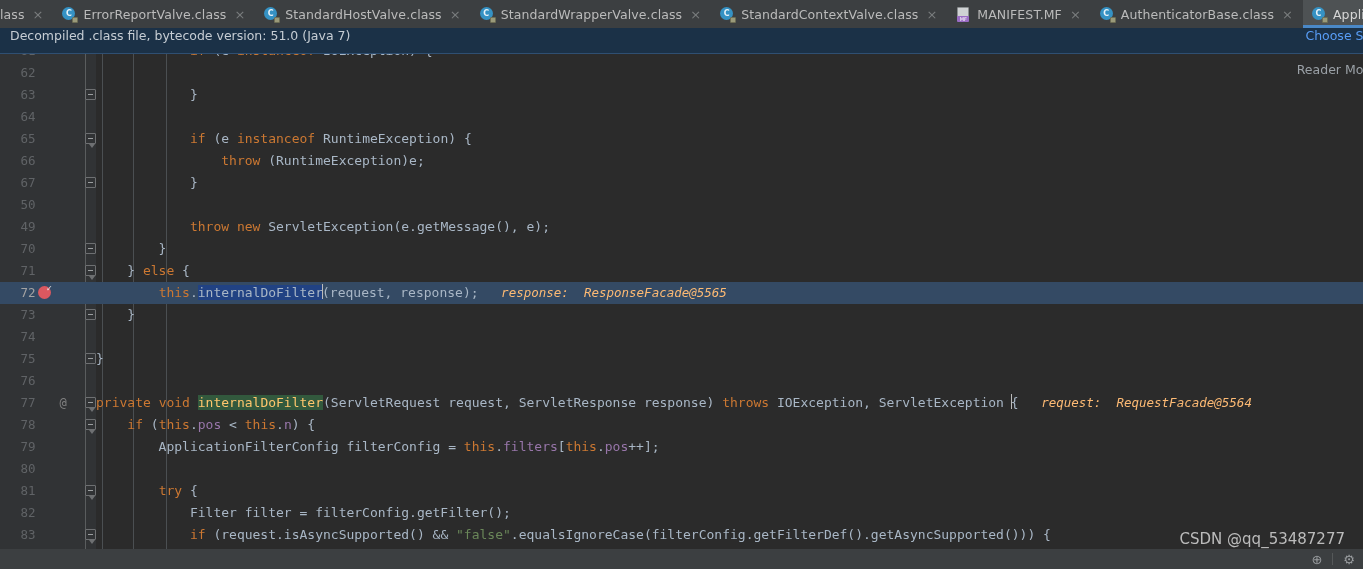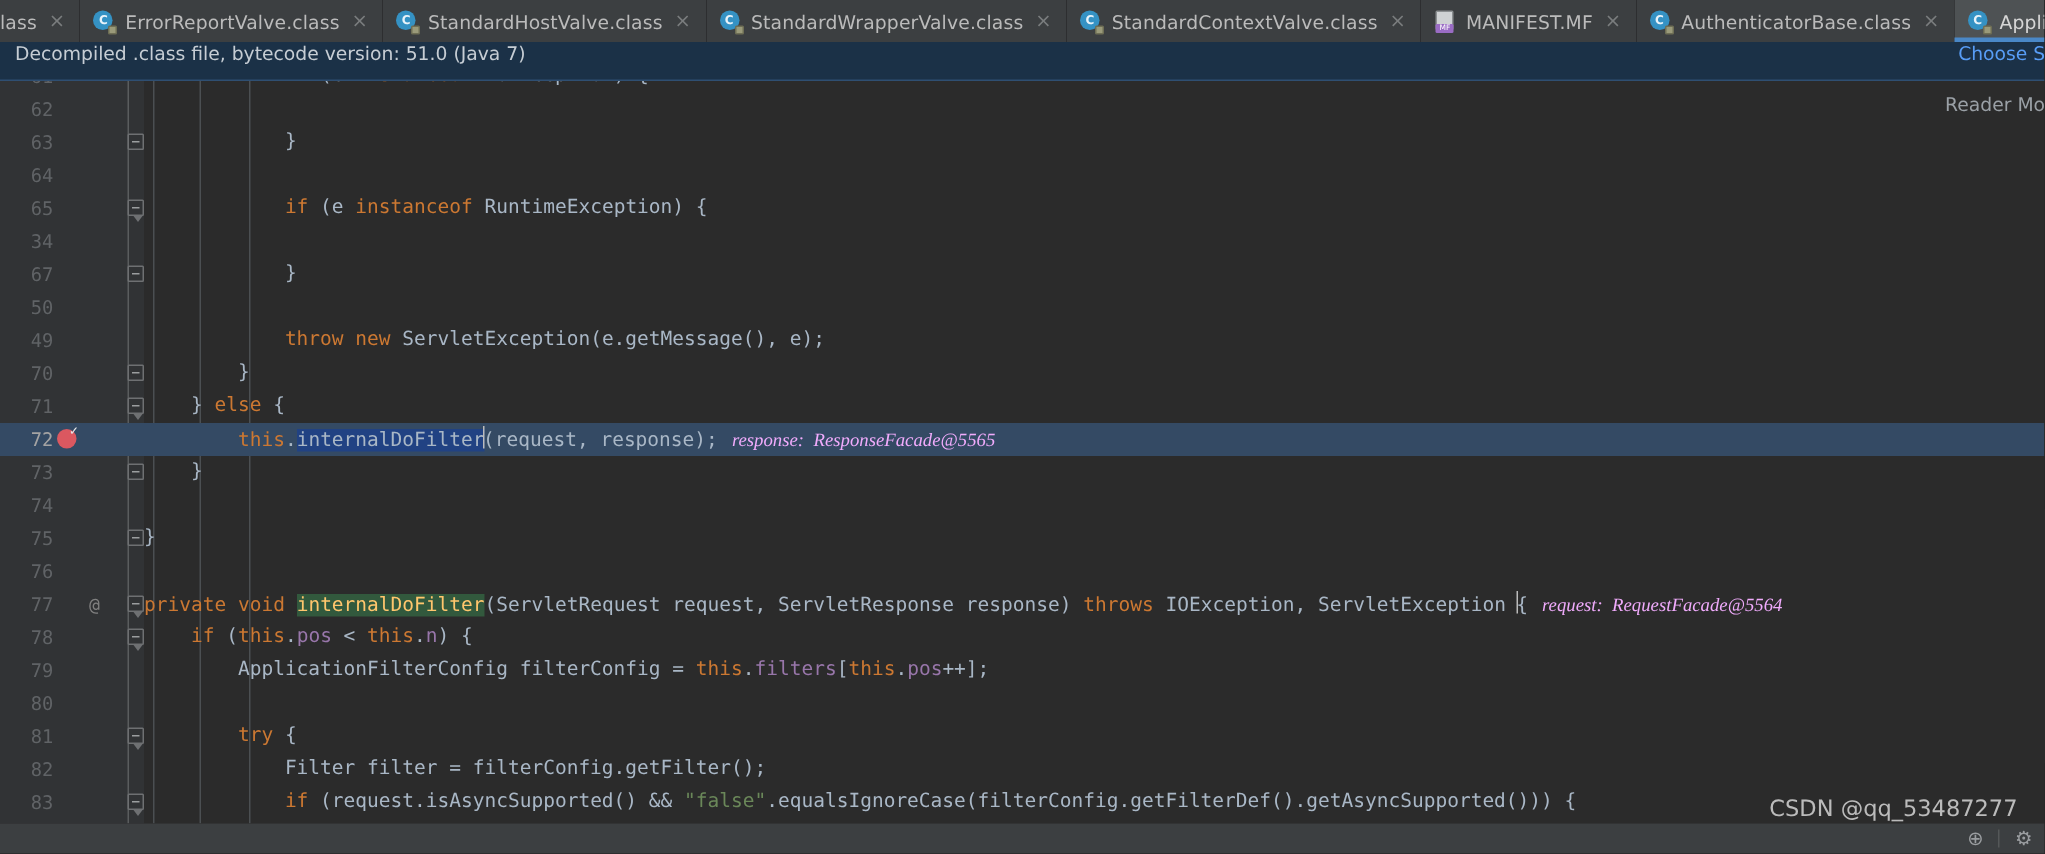--- a/index.html
+++ b/index.html
@@ -136,21 +136,21 @@
   .code { position: relative; z-index: 1; padding-left: 0; }
 
   
   .kw   { color: #cc7832; }
   .str  { color: #6a8759; }
   .fld  { color: #9876aa; }
   .mth  { color: #ffc66d; }
   .pln  { color: #a9b7c6; }
   .sel  { background: #214283; color: #a9b7c6; }
   .occ  { background: #32593d; }
-  .hint { color: #f0abfc; font-style: italic; font-size: 12.5px; font-family: Liberation Serif, serif; }
+  .hint { color: #fdba74; font-style: italic; font-size: 12.5px; }
   .caret {
     display: inline-block; width: 1px; height: 15px; background: #bbbbbb;
     vertical-align: -2px; margin: 0 -1px;
   }
 
   
   .bp {
     position: absolute; left: 38px; top: 4px; width: 13px; height: 13px;
     border-radius: 50%; background: #db5860; z-index: 3;
   }
@@ -286,21 +286,21 @@
       <div class="iguide" style="left:6px"></div>
       <div class="iguide" style="left:37px"></div>
       <div class="iguide" style="left:70px"></div>
     </div>
     <div class="lines" id="lines">
         <div class="line" style="margin-top: -14px;"><span class="lno">61</span><span class="code" style="margin-left: 96px;"><span class="pln">            </span><span class="kw">if</span><span class="pln"> (e </span><span class="kw">instanceof</span><span class="pln"> IOException) {</span></span></div>
         <div class="line"><span class="lno">62</span></div>
         <div class="line"><span class="lno">63</span><span class="fmark" style="left: 85px;"></span><span class="code" style="margin-left: 96px;"><span class="pln">            }</span></span></div>
         <div class="line"><span class="lno">64</span><span class="code" style="margin-left: 96px;"></span></div>
         <div class="line"><span class="lno">65</span><span class="fmark arrow" style="left: 85px;"></span><span class="code" style="margin-left: 96px;"><span class="pln">            </span><span class="kw">if</span><span class="pln"> (e </span><span class="kw">instanceof</span><span class="pln"> RuntimeException) {</span></span></div>
-        <div class="line"><span class="lno">34</span></div>
+        <div class="line"><span class="lno">66</span><span class="code" style="margin-left: 96px;"><span class="pln">                </span><span class="kw">throw</span><span class="pln"> (RuntimeException)e;</span></span></div>
         <div class="line"><span class="lno">67</span><span class="fmark" style="left: 85px;"></span><span class="code" style="margin-left: 96px;"><span class="pln">            }</span></span></div>
         <div class="line"><span class="lno">50</span><span class="code" style="margin-left: 96px;"></span></div>
         <div class="line"><span class="lno">49</span><span class="code" style="margin-left: 96px;"><span class="pln">            </span><span class="kw">throw</span><span class="pln"> </span><span class="kw">new</span><span class="pln"> ServletException(e.getMessage(), e);</span></span></div>
         <div class="line"><span class="lno">70</span><span class="fmark" style="left: 85px;"></span><span class="code" style="margin-left: 96px;"><span class="pln">        }</span></span></div>
         <div class="line"><span class="lno">71</span><span class="fmark arrow" style="left: 85px;"></span><span class="code" style="margin-left: 96px;"><span class="pln">    } </span><span class="kw">else</span><span class="pln"> {</span></span></div>
         <div class="line highlight"><span class="lno cur">72</span><span class="bp"><span class="chk">✓</span></span><span class="code" style="margin-left: 96px;"><span class="pln">        </span><span class="kw">this</span><span class="pln">.</span><span class="sel">internalDoFilter</span><span class="caret"></span><span class="pln">(request, response);</span><span class="hint">   response:  ResponseFacade@5565</span></span></div>
         <div class="line"><span class="lno">73</span><span class="fmark" style="left: 85px;"></span><span class="code" style="margin-left: 96px;"><span class="pln">    }</span></span></div>
         <div class="line"><span class="lno">74</span><span class="code" style="margin-left: 96px;"></span></div>
         <div class="line"><span class="lno">75</span><span class="fmark" style="left: 85px;"></span><span class="code" style="margin-left: 96px;"><span class="pln">}</span></span></div>
         <div class="line"><span class="lno">76</span><span class="code" style="margin-left: 96px;"></span></div>

